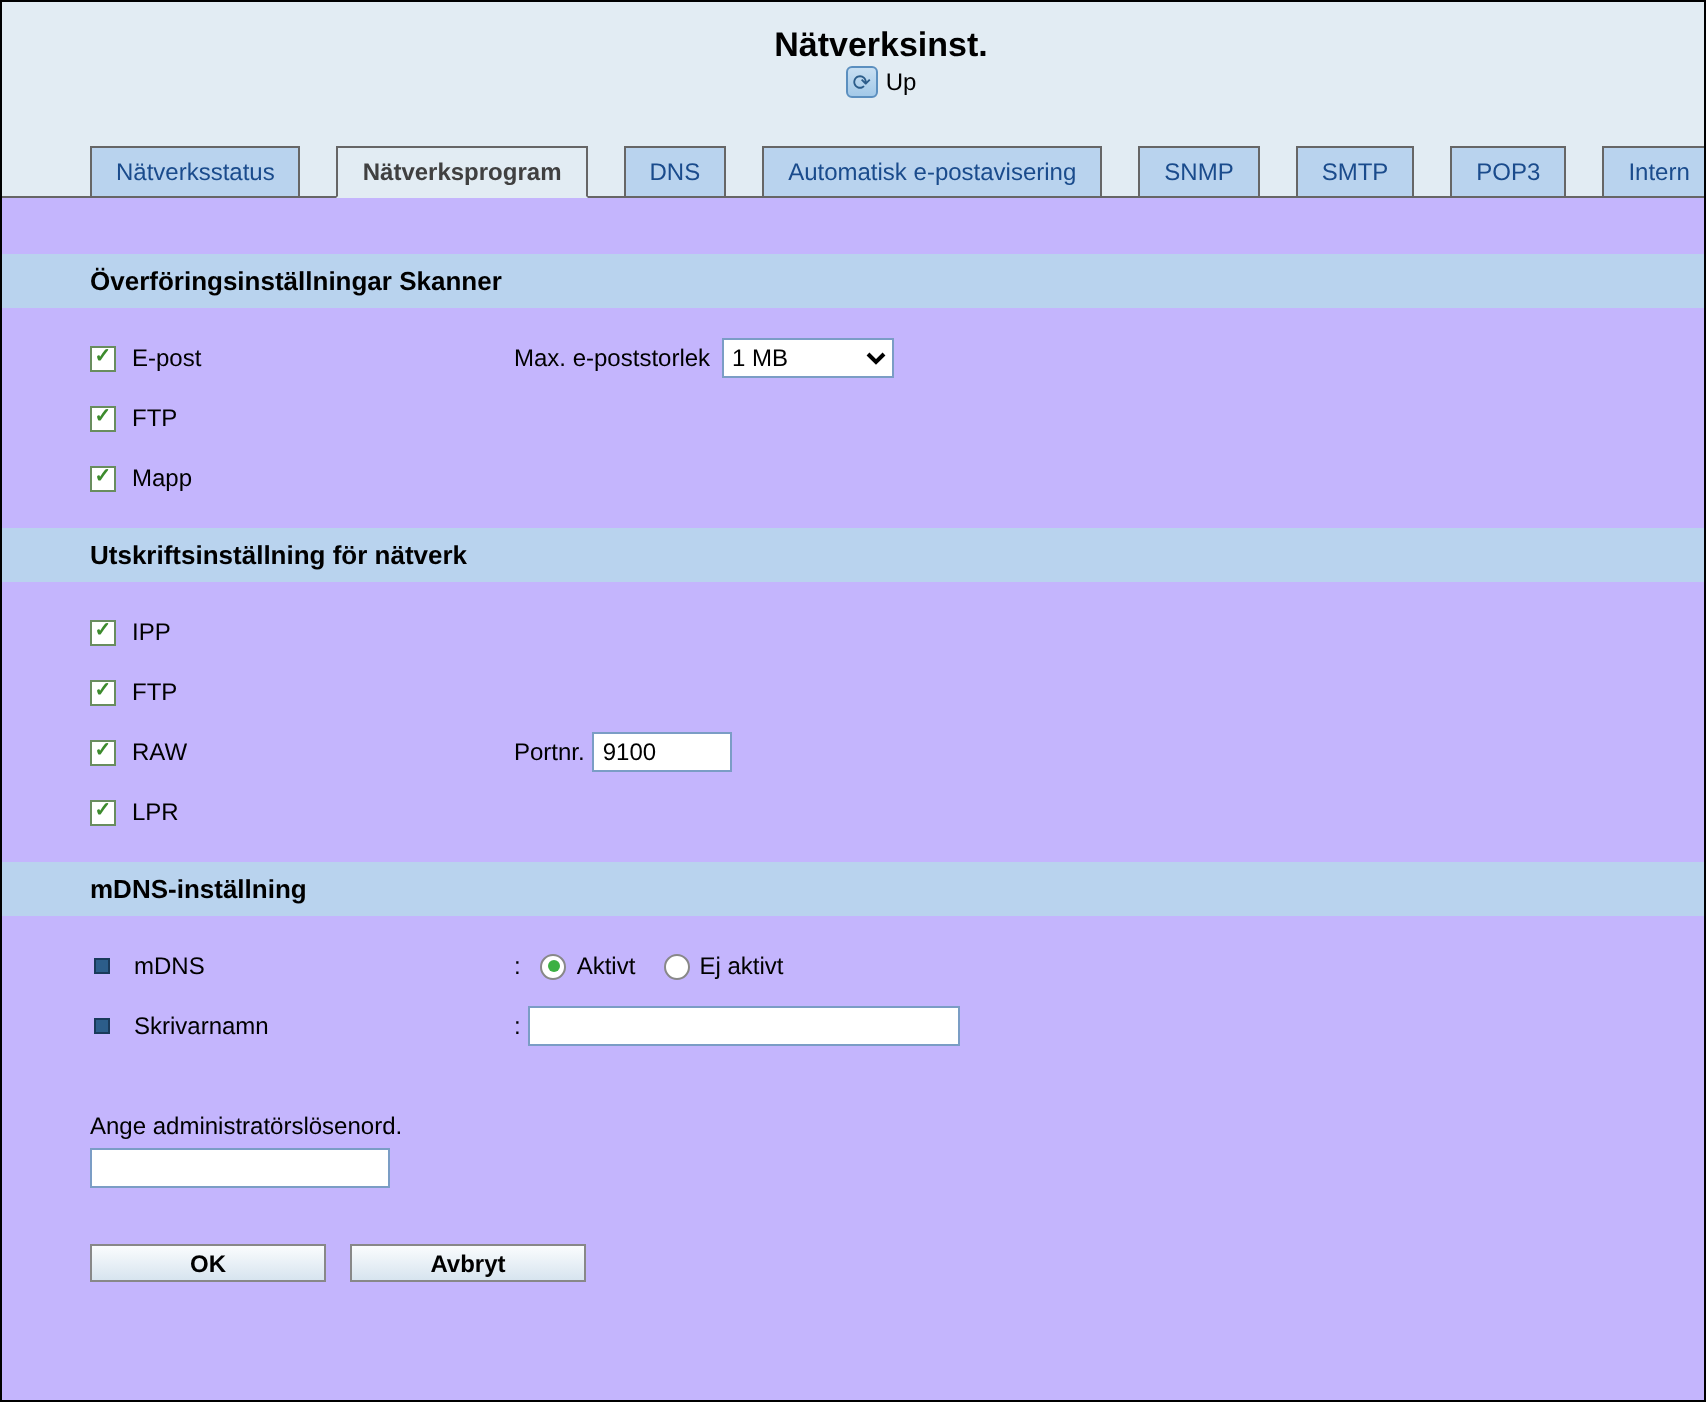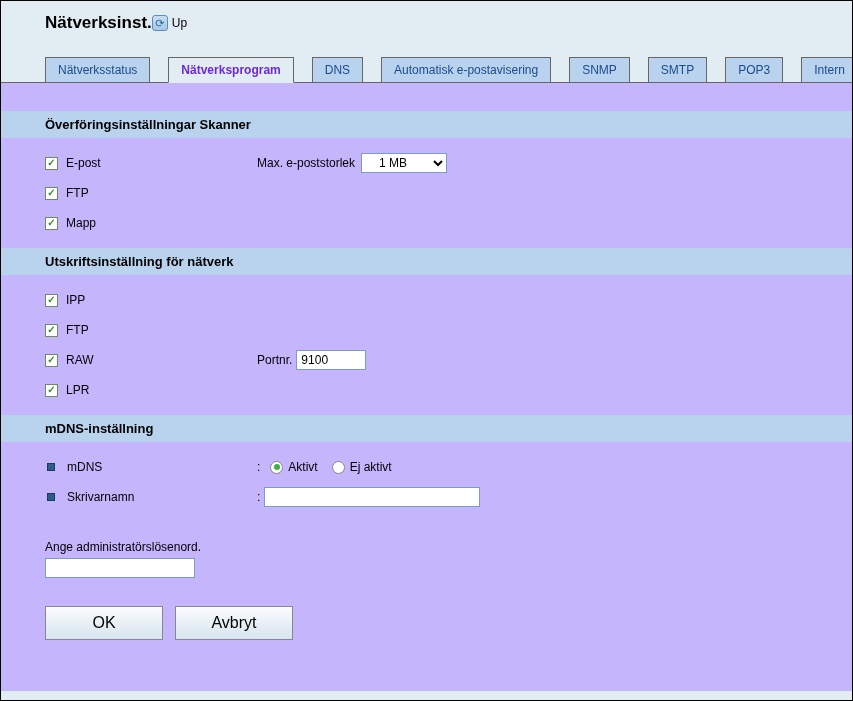--- a/index.html
+++ b/index.html
@@ -9,22 +9,23 @@
       background: #e2ecf3;
       color: #000;
       width: 853px;
       height: 701px;
       overflow: hidden;
       border: 1px solid #000;
     }
     .header {
       display: flex;
       align-items: center;
-      justify-content: flex-start;
+      justify-content: space-between;
       padding: 12px 16px 24px 44px;
+      flex-direction: column;
     }
     .header h1 {
       font-size: 17px;
       font-weight: bold;
     }
     .header-right {
       display: flex;
       align-items: center;
       gap: 4px;
     }
@@ -50,21 +51,21 @@
       padding: 5px 12px;
       background: #b9d3ee;
       border: 1px solid #666;
       color: #1a4b8c;
       cursor: pointer;
       white-space: nowrap;
     }
     .tab.active {
       background: #e2ecf3;
       border-bottom: 1px solid #e2ecf3;
-      color: #6d28d9;
+      color: #404040;
       font-weight: bold;
     }
     .content {
       border-top: 1px solid #666;
       margin-top: -1px;
       background: #c4b5fd;
       height: calc(100% - 90px);
     }
     .section-header {
       background: #b9d3ee;
@@ -133,45 +134,44 @@
       border-radius: 50%;
       background: #3cb043;
     }
     .radio-wrap { display: flex; align-items: center; margin-right: 14px; }
     select {
       width: 86px;
       border: 1px solid #7b9dc5;
       background: #fff;
       font-size: 12px;
       height: 20px;
-      padding-left: 13px;
     }
     input[type="text"], input[type="password"] {
       border: 1px solid #7b9dc5;
       background: #fff;
       font-size: 12px;
       height: 20px;
       padding: 0 4px;
     }
     .port-input { width: 70px; margin-left: 4px; }
     .printer-name-input { width: 216px; margin-left: 4px; }
     .password-section { padding: 18px 16px 0 44px; }
     .password-input { width: 150px; margin-top: 4px; }
     .button-row {
       display: flex;
       gap: 12px;
       padding: 28px 16px 0 44px;
     }
     .btn {
       width: 118px;
-      height: 34px;
+      height: 19px;
       background: linear-gradient(#fafcfd, #d7e4ef);
       border: 1px solid #888;
-      font-size: 16px;
-      font-weight: normal;
+      font-size: 12px;
+      font-weight: bold;
       cursor: pointer;
     }
   </style>
 </head>
 <body>
 
 <div class="header">
   <h1>Nätverksinst.</h1>
   <div class="header-right">
     <span class="refresh-icon">⟳</span>

